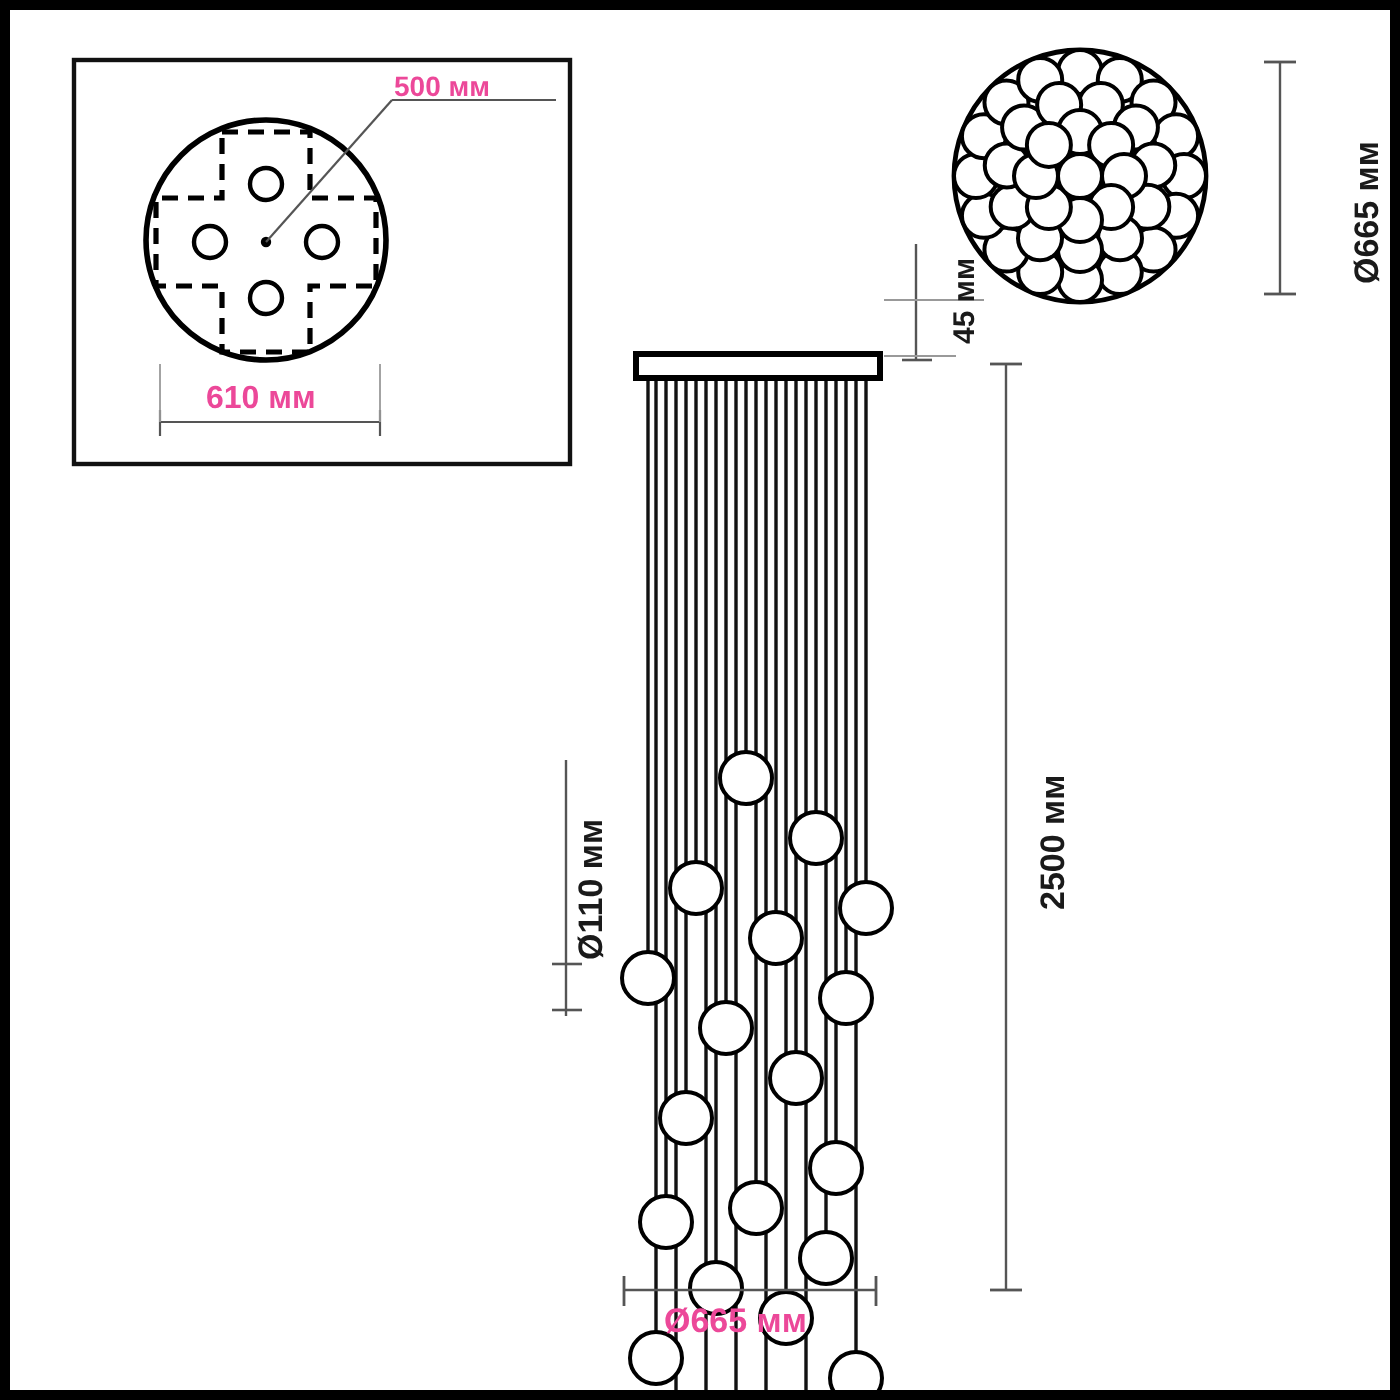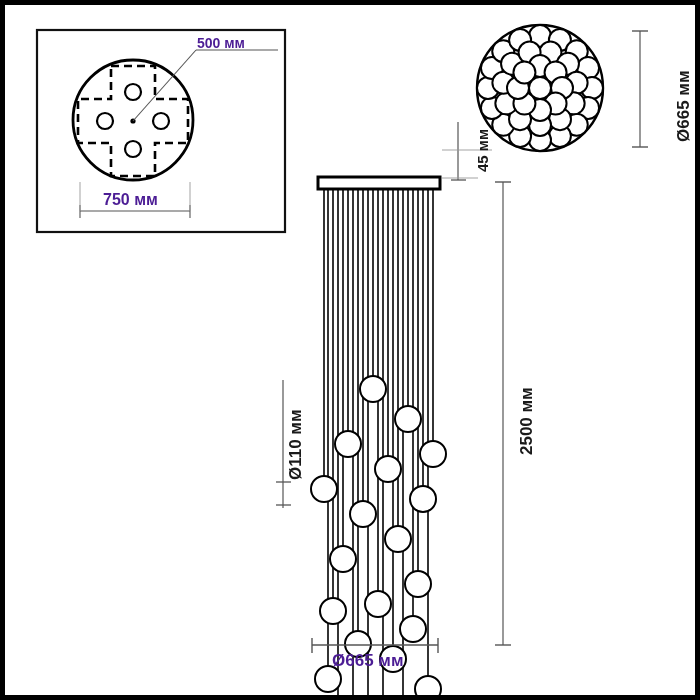--- a/index.html
+++ b/index.html
@@ -25,21 +25,21 @@
     border: 5px solid #000000;
     pointer-events: none;
   }
   #drawing-svg {
     position: absolute;
     left: 0; top: 0;
   }
   .lbl {
     position: absolute;
     font-family: "Liberation Sans", sans-serif;
-    color: #4c1d95;
+    color: #ec4899;
     white-space: nowrap;
     line-height: 1.05;
   }
   .lbl-500 { left: 197px; top: 36px; font-size: 14px; font-weight: 700; }
   .lbl-krep {
     left: 184px; top: 55px; font-size: 12.5px; font-weight: 700;
     text-align: center; width: 96px; white-space: normal;
   }
   .lbl-610 { left: 103px; top: 192px; font-size: 16px; font-weight: 700; }
   .lbl-665bot { left: 332px; top: 652px; font-size: 17px; font-weight: 700; }
@@ -213,21 +213,21 @@
     </g>
 
     <g>
       <line x1="312" y1="645" x2="438" y2="645" stroke="#555555" stroke-width="1.3"></line>
       <line x1="312" y1="638" x2="312" y2="653" stroke="#555555" stroke-width="1.4"></line>
       <line x1="438" y1="638" x2="438" y2="653" stroke="#555555" stroke-width="1.4"></line>
     </g>
   </svg>
 
   <div class="lbl lbl-500">500 мм</div>
-  <div class="lbl lbl-610">750 мм</div>
+  <div class="lbl lbl-610">610 мм</div>
   <div class="lbl lbl-665bot">Ø665 мм</div>
 
   <div class="vlabel lbl-665right">Ø665 мм</div>
   <div class="vlabel lbl-45">45 мм</div>
   <div class="vlabel lbl-2500">2500 мм</div>
   <div class="vlabel lbl-110">Ø110 мм</div>
 
   <div id="outer-border"></div>
 </div>
 

